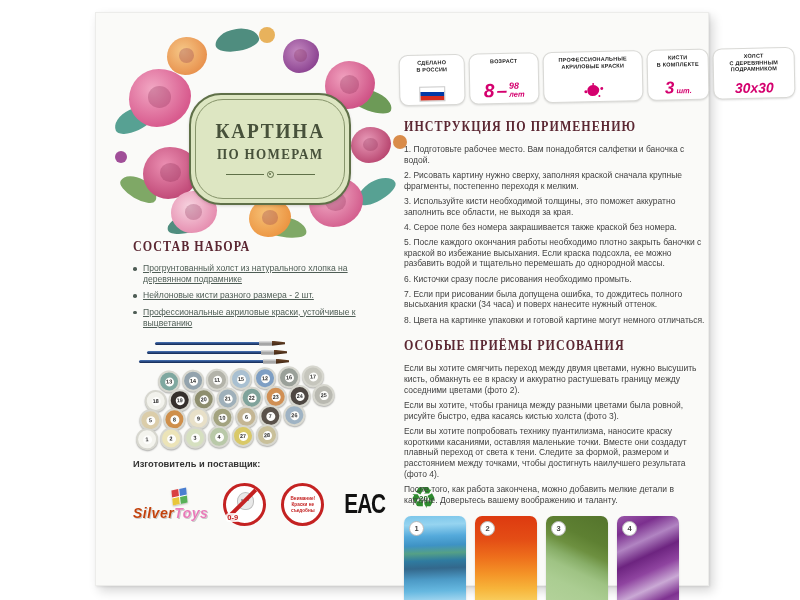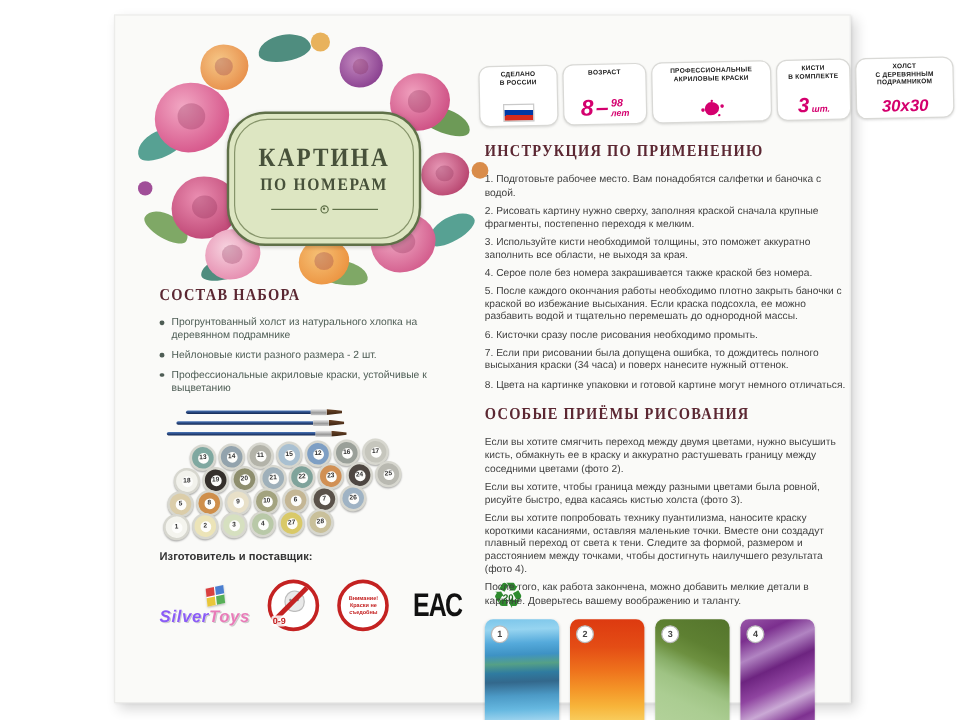--- a/index.html
+++ b/index.html
@@ -64,21 +64,21 @@
   .orn-dot{width:5px;height:5px;border:1px solid #5f7048;border-radius:50%;
     display:flex;align-items:center;justify-content:center;}
   .orn-dot::after{content:"";width:2px;height:2px;background:#5f7048;border-radius:50%;}
 
   
   .left-col{position:absolute;left:37px;top:226px;width:272px;}
   .sec-header{font-family:"Liberation Serif",serif;font-weight:bold;color:#5b2732;
     font-size:14px;letter-spacing:1.2px;transform:scaleX(.86);transform-origin:left;white-space:nowrap;}
   .kit-list{margin:8px 0 0;padding:0;list-style:none;}
   .kit-list li{position:relative;padding-left:10px;font-size:8.6px;color:#4e5d55;
-    line-height:1.3;margin-bottom:5px;max-width:230px;}
+    line-height:1.3;margin-bottom:5px;max-width:230px;text-decoration:underline;}
   .kit-list li::before{content:"";position:absolute;left:0;top:4px;width:3.5px;height:3.5px;
     background:#4e5d55;border-radius:50%;}
 
   .brushes{margin:12px 0 6px 6px;display:flex;flex-direction:column;gap:4px;}
   .brush{display:flex;align-items:center;height:5px;}
   .handle{height:3.5px;border-radius:2px 0 0 2px;
     background:linear-gradient(180deg,#4a76b8,#1f3a6e 70%,#16294e);}
   .ferrule{width:13px;height:4.5px;background:linear-gradient(180deg,#e8e8e8,#9a9a9a 60%,#c8c8c8);}
   .bristles{width:13px;height:5px;background:linear-gradient(180deg,#6a4428,#3a2210);
     clip-path:polygon(0 0,100% 30%,100% 70%,0 100%);}
@@ -97,21 +97,21 @@
   .marks{display:flex;align-items:center;gap:15px;margin-top:8px;}
   .brand-logo{display:flex;flex-direction:column;align-items:center;width:92px;}
   .cube{width:15px;height:15px;transform:rotate(-12deg) skewX(-6deg);display:grid;
     grid-template-columns:1fr 1fr;grid-template-rows:1fr 1fr;gap:1.5px;background:#fff;
     box-shadow:0 1px 2px rgba(0,0,0,.25);margin-bottom:1px;margin-left:18px;}
   .cube i{display:block;}
   .cube .c1{background:#d94040;}.cube .c2{background:#4a7ed0;}
   .cube .c3{background:#e8c63a;}.cube .c4{background:#58b058;}
   .brand-text{font-weight:bold;font-size:14px;font-style:italic;letter-spacing:.5px;
     text-shadow:0 0 1px #fff,1px 1px 0 rgba(120,120,120,.4);}
-  .brand-w1{color:#8b5cf6;}
+  .brand-w1{color:#c2410c;}
   .brand-w2{color:#e87bb8;}
   .ban{position:relative;width:37px;height:37px;border:3.5px solid #c42222;border-radius:50%;
     background:#fff;flex-shrink:0;}
   .ban .bar{position:absolute;left:-2px;top:15px;width:37px;height:3.5px;background:#c42222;
     transform:rotate(-45deg);}
   .babyface{position:absolute;left:11px;top:6px;width:15px;height:16px;border-radius:50% 50% 45% 45%;
     background:#e9e9e9;border:1px solid #bdbdbd;}
   .babyface::before{content:"";position:absolute;left:3px;top:6px;width:2px;height:2px;
     background:#888;border-radius:50%;box-shadow:6px 0 0 #888;}
   .ban-age{position:absolute;left:0px;bottom:1px;font-size:7.5px;font-weight:bold;color:#c42222;

